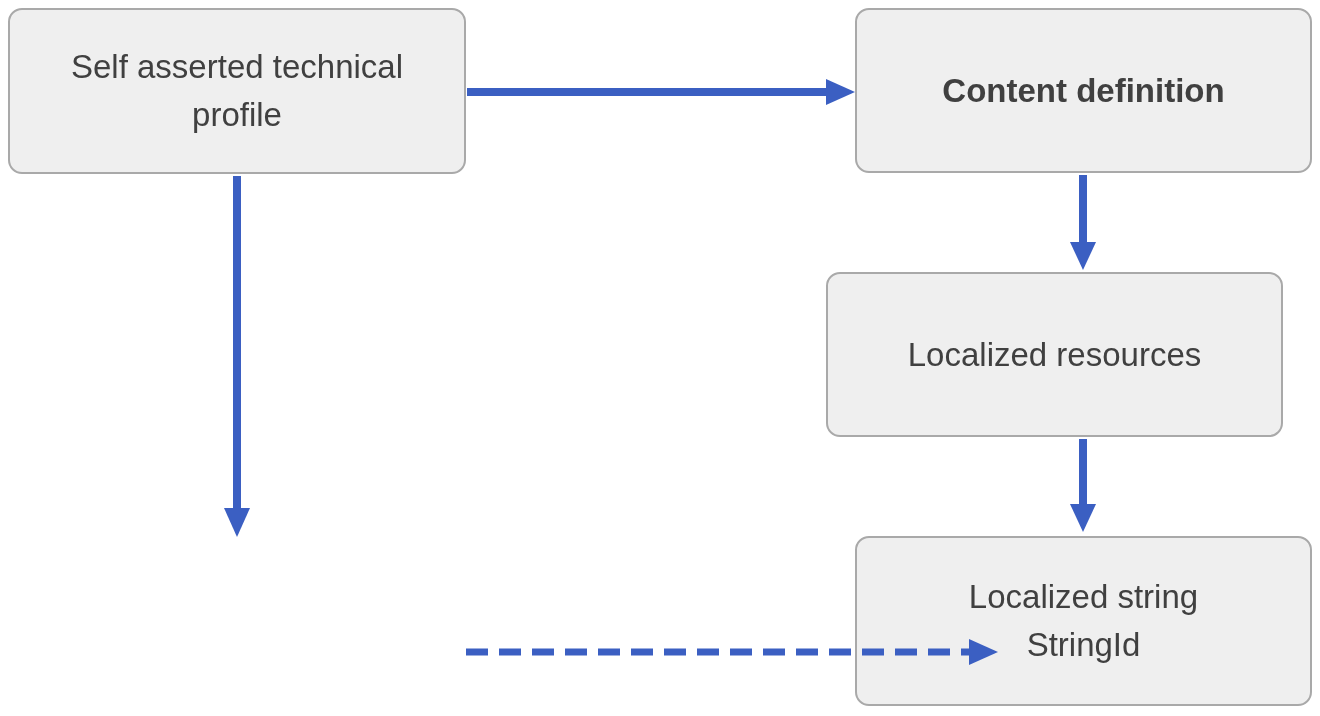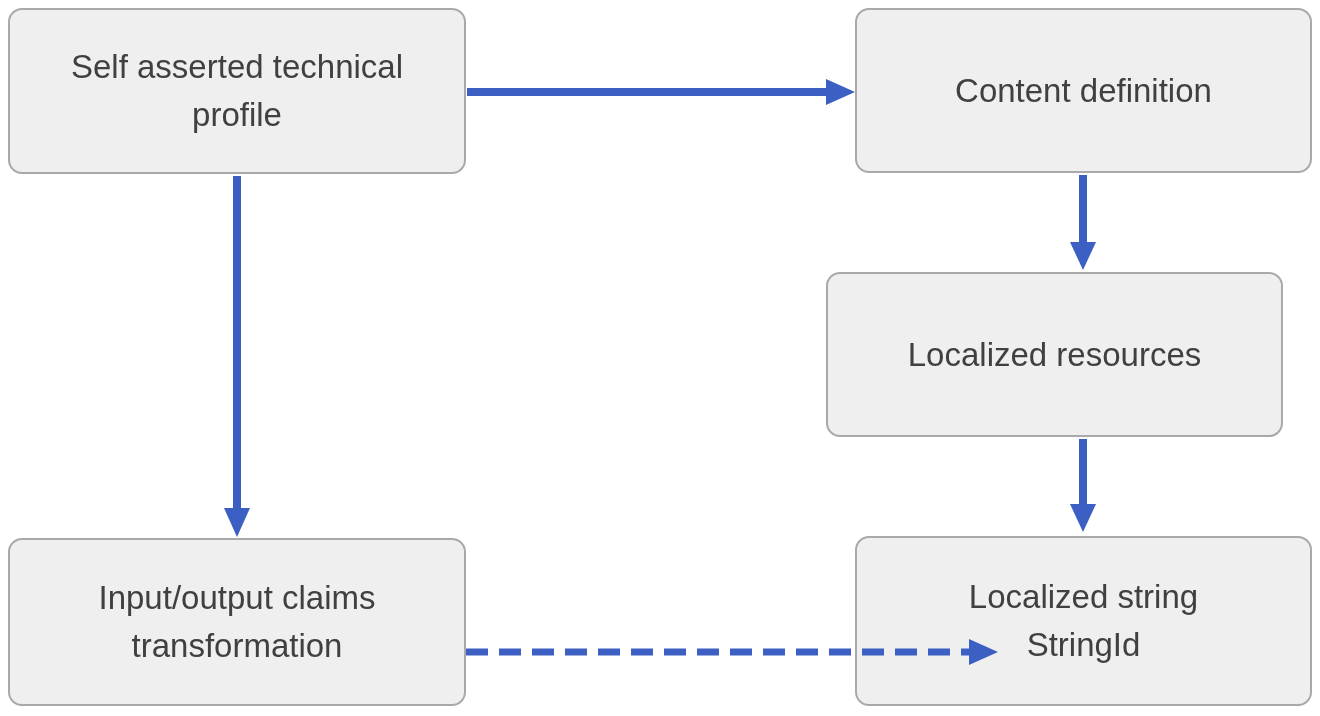--- a/index.html
+++ b/index.html
@@ -54,21 +54,21 @@
     flex-direction: column;
     align-items: center;
     justify-content: center;
     text-align: center;
     padding: 0 28px;
     z-index: 0;
   }
   .node .sublabel { font-weight: normal; }
   
   #node-self-asserted         { left: 8px;   top: 8px;   width: 458px; height: 166px; }
-  #node-content-definition    { left: 855px; top: 8px;   width: 457px; height: 165px; }
+  #node-content-definition    { left: 855px; top: 8px;   width: 457px; height: 165px; font-weight: bold; }
   #node-localized-resources   { left: 826px; top: 272px; width: 457px; height: 165px; }
   #node-input-output          { left: 8px;   top: 538px; width: 458px; height: 168px; }
   #node-localized-string      { left: 855px; top: 536px; width: 457px; height: 170px; }
   
   .arrows-layer { z-index: 2; }
 </style>
 </head>
 <body>
 
 <div class="canvas">
@@ -78,23 +78,20 @@
   </div>
 
   <div class="node" id="node-content-definition">
     <span class="label">Content definition</span>
   </div>
 
   <div class="node" id="node-localized-resources">
     <span class="label">Localized resources</span>
   </div>
 
-  <div class="node" id="node-input-output">
-    <span class="label">Input/output claims transformation</span>
-  </div>
 
   <div class="node" id="node-localized-string">
     <span class="label">Localized string</span>
     <span class="sublabel">StringId</span>
   </div>
 
   <svg class="arrows-layer" viewBox="0 0 1320 716" xmlns="http://www.w3.org/2000/svg" aria-hidden="true">
 
     <g>
       <path class="arrow-shaft" d="M467,92 L827,92"></path>

